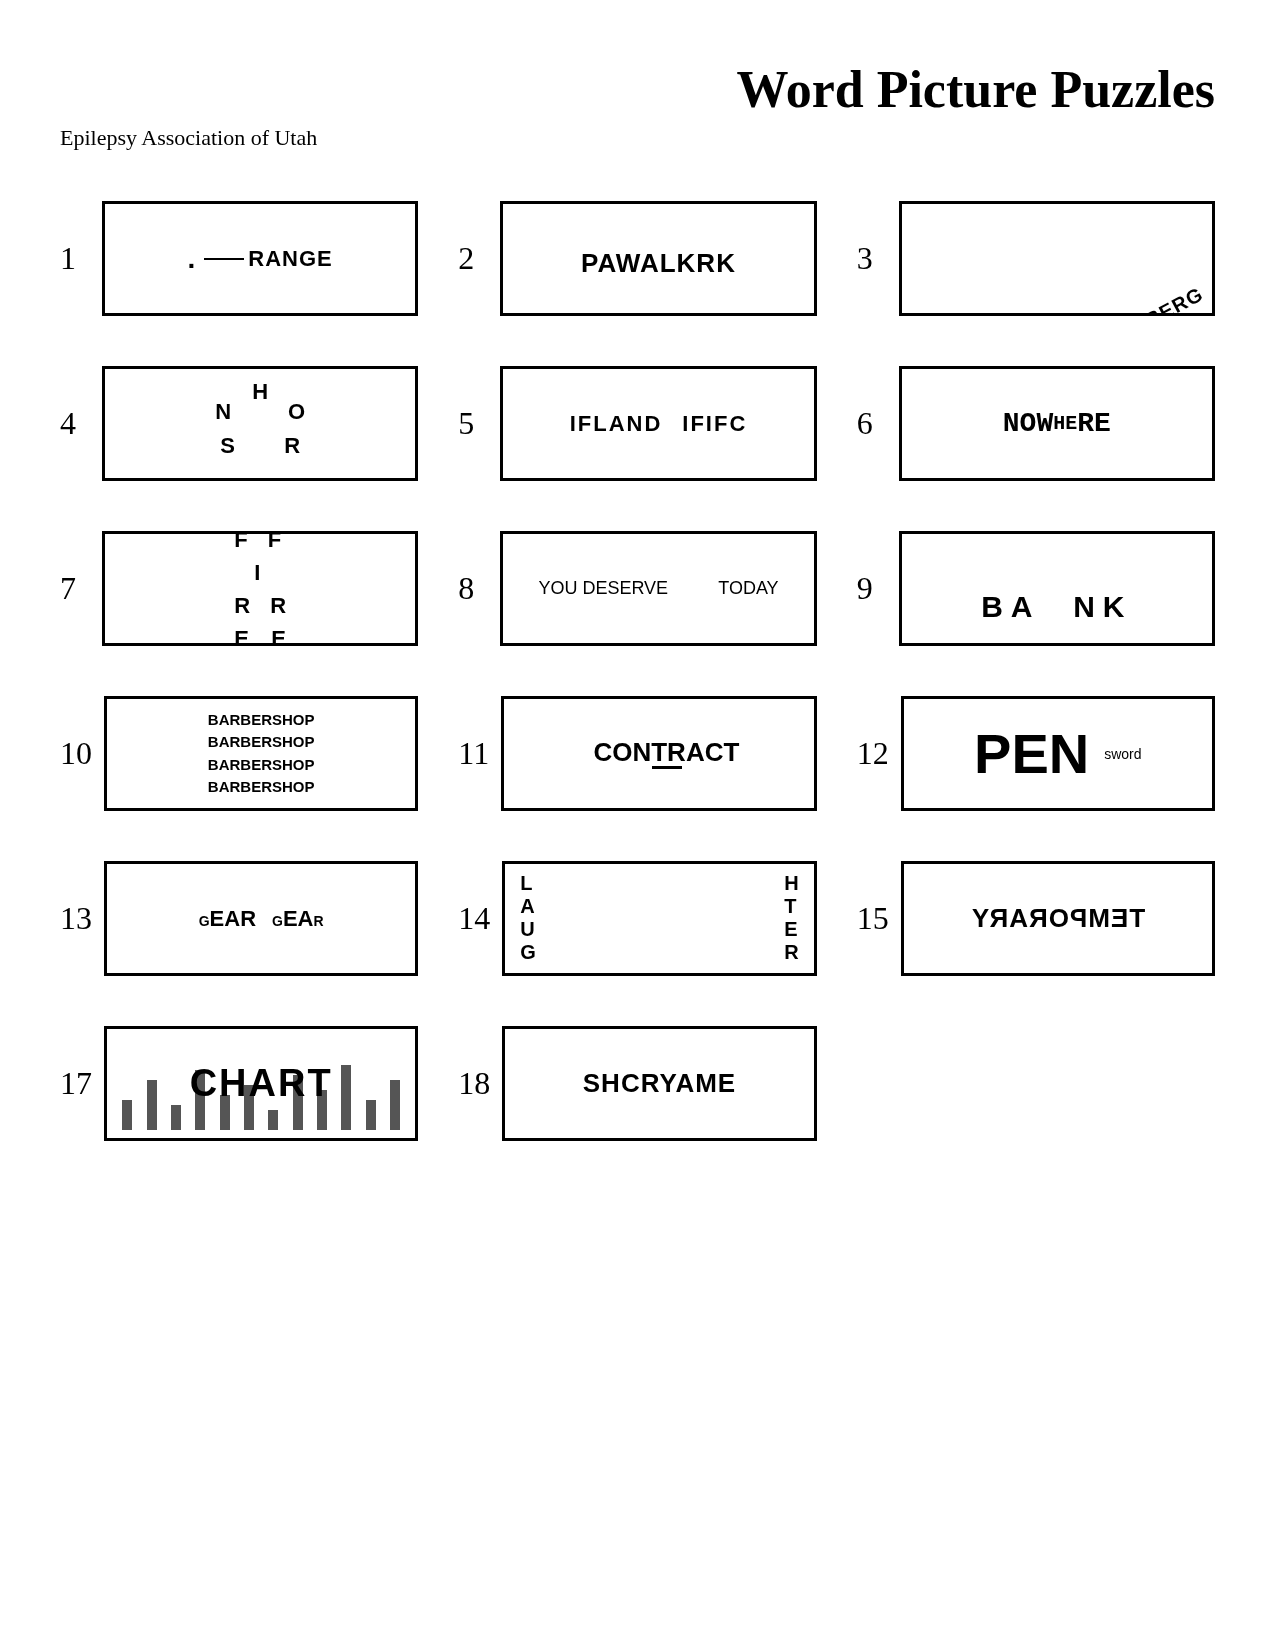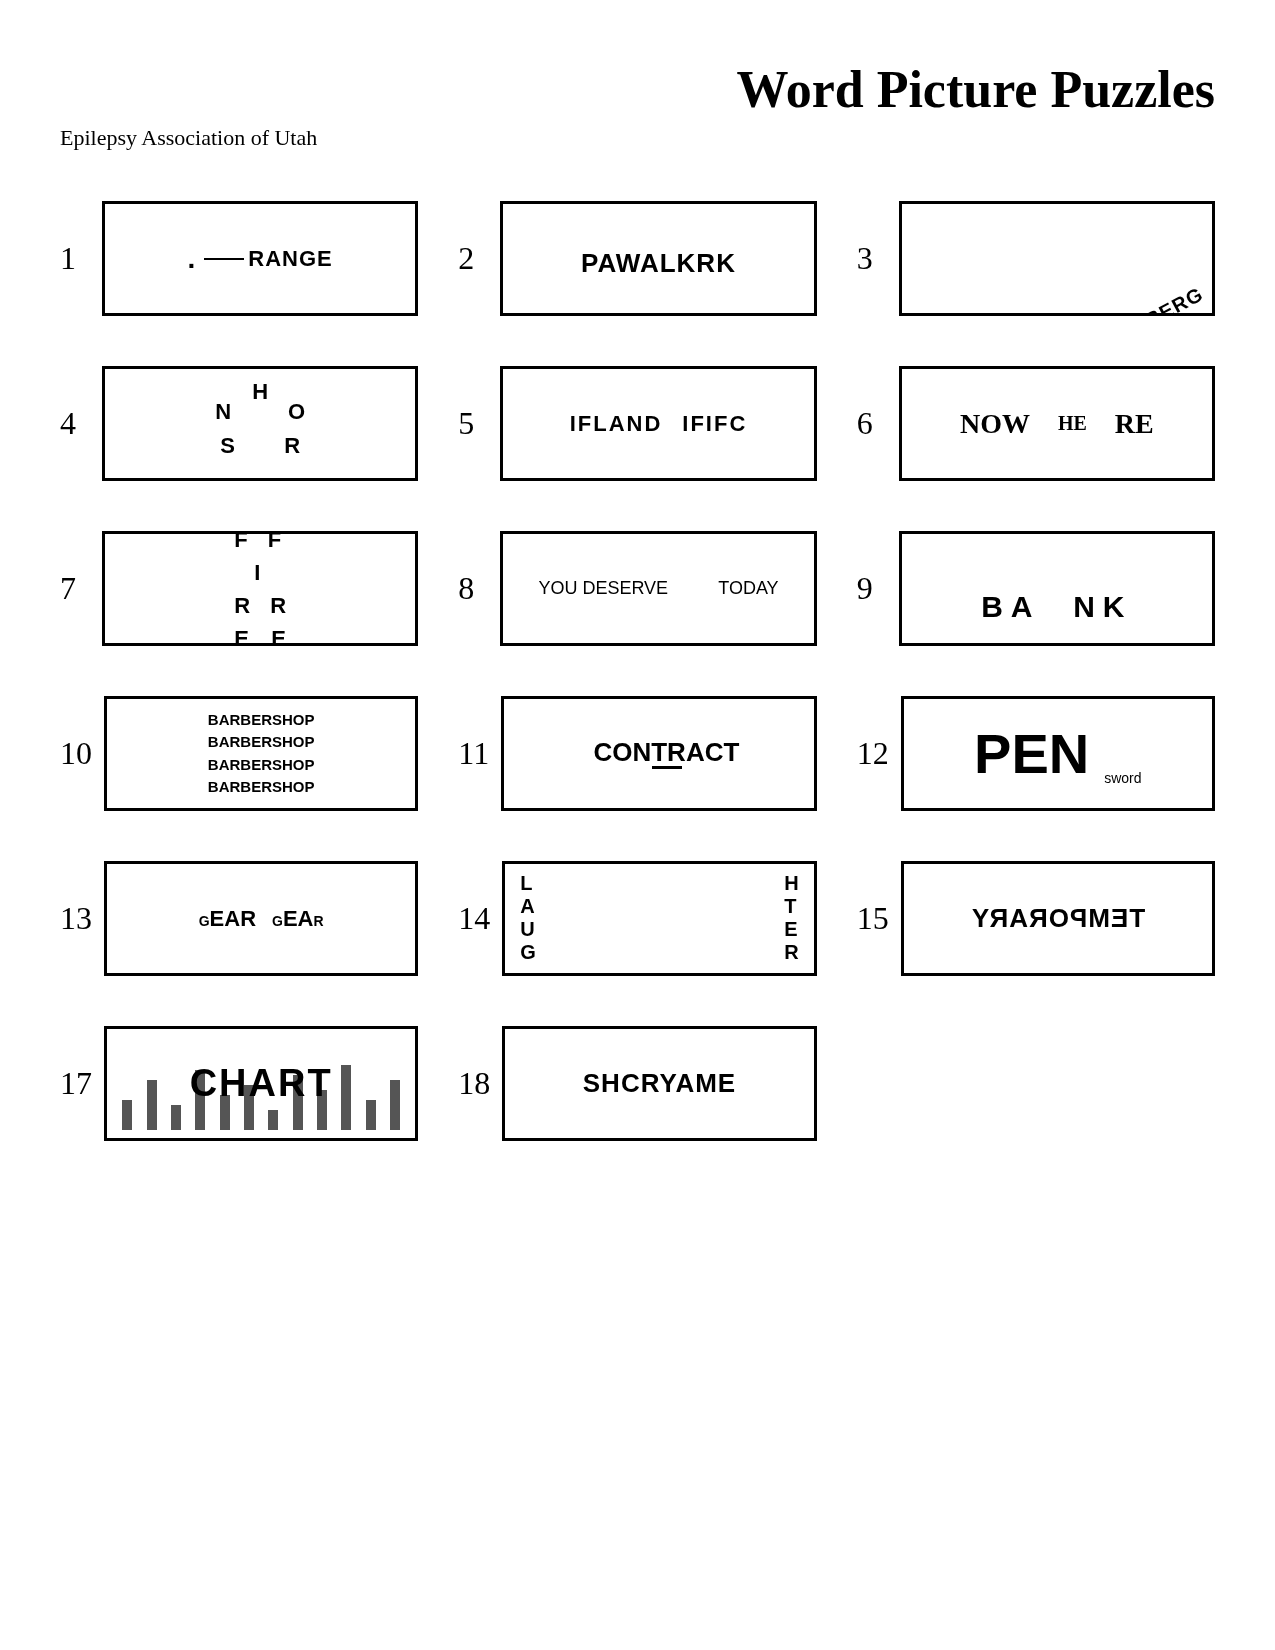--- a/index.html
+++ b/index.html
@@ -94,26 +94,25 @@
       justify-content: center;
       gap: 20px;
       width: 100%;
       padding: 0 10px;
     }
 
     
     .p6-content {
       font-size: 28px;
       font-weight: bold;
-      font-family: Liberation Serif, serif;
+      font-family: Liberation Mono, monospace;
       display: flex;
       align-items: center;
       justify-content: space-between;
       position: relative;
-      gap: 28px;
     }
     .p6-now { font-size: 28px; font-weight: bold; }
     .p6-he { font-size: 20px; font-weight: bold; vertical-align: super; }
     .p6-re { font-size: 28px; font-weight: bold; }
 
     
     .p8-content {
       display: flex;
       align-items: center;
       justify-content: space-around;
@@ -164,21 +163,21 @@
       background: #000;
       margin-left: 2px;
       vertical-align: middle;
       position: relative;
       top: -2px;
     }
 
     
     .p12-content {
       display: flex;
-      align-items: flex-end;
+      align-items: center;
       justify-content: center;
       font-family: Arial, sans-serif;
     }
     .p12-pen { font-size: 56px; font-weight: 900; font-family: Arial Black, sans-serif; }
     .p12-sword { font-size: 14px; font-weight: normal; margin-left: 15px; }
 
     
     .p13-content {
       display: flex;
       align-items: center;

